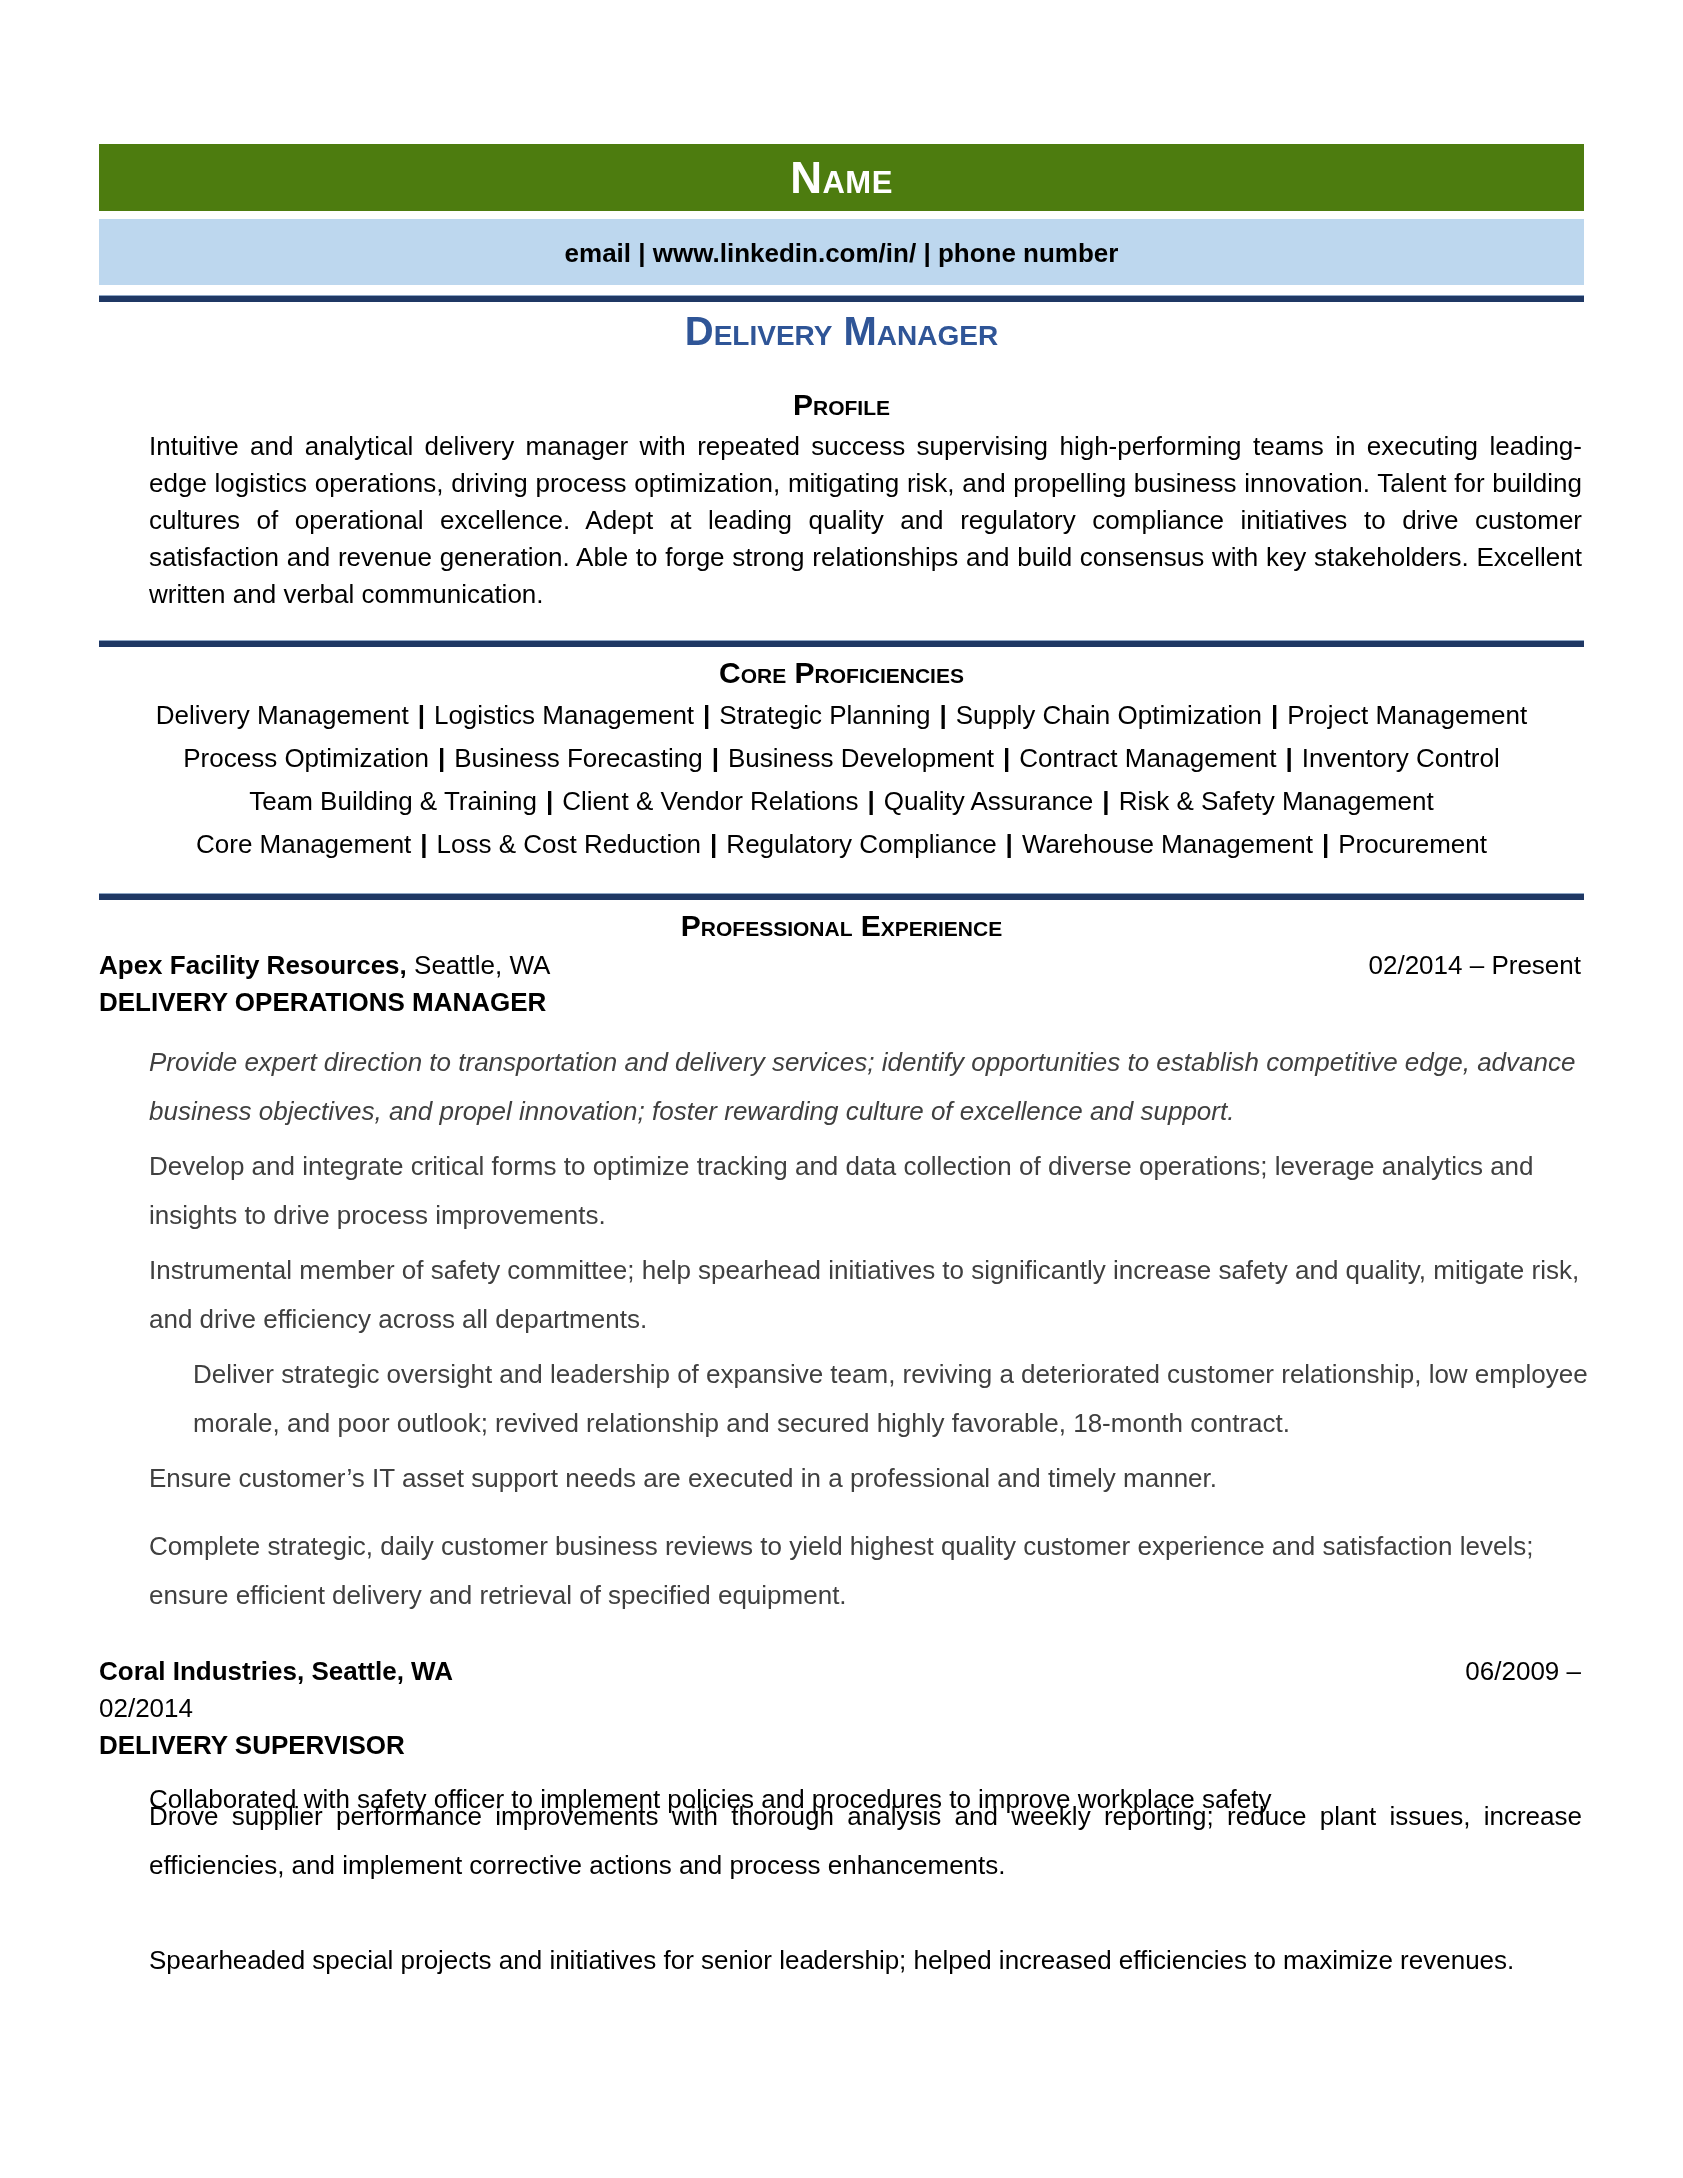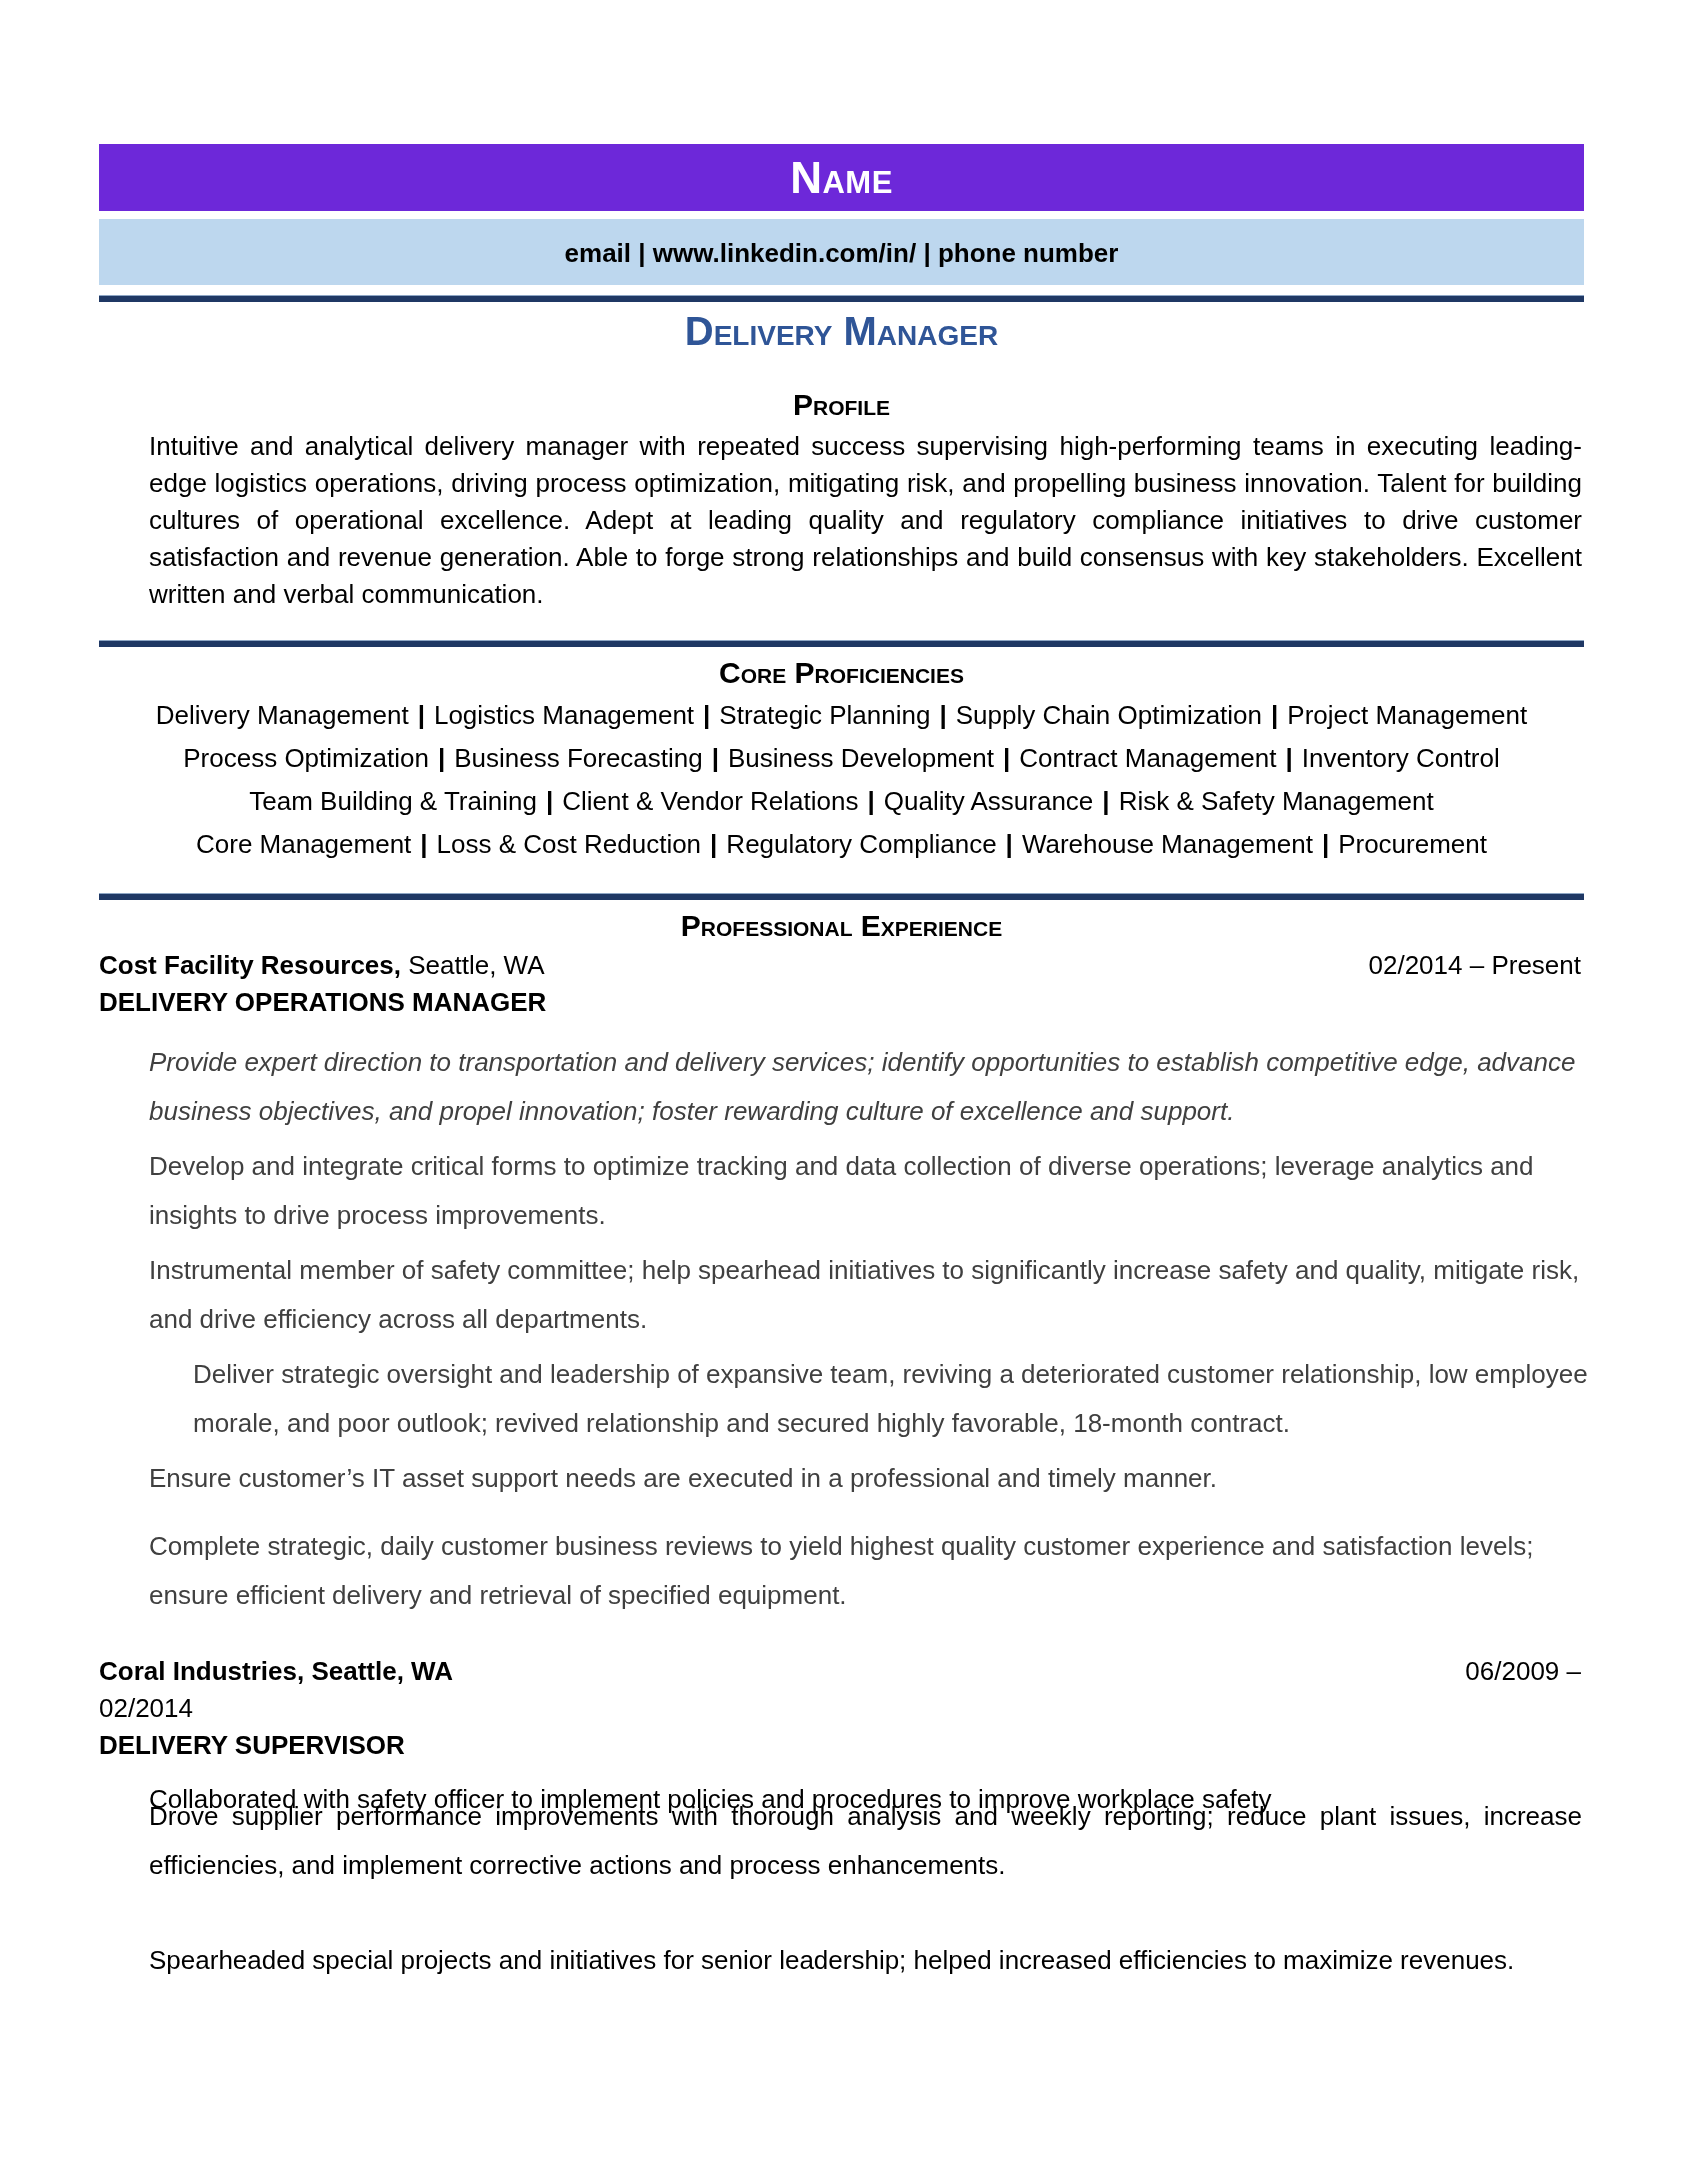--- a/index.html
+++ b/index.html
@@ -1,19 +1,19 @@
 <!DOCTYPE html>
 <html><head>
 <meta charset="utf-8">
 <style>
   html, body { margin: 0; padding: 0; background: #ffffff; }
   body { width: 1683px; height: 2178px; position: relative; overflow: hidden;
          font-family: "Liberation Sans", "DejaVu Sans", sans-serif; color: #000; }
   .abs { position: absolute; }
-  .band-name { left: 99px; top: 144px; width: 1485px; height: 67px; background: #6d28d9;
+  .band-name { left: 99px; top: 144px; width: 1485px; height: 67px; background: #4d7c0f;
                display: flex; align-items: center; justify-content: center; }
   .band-name span { color: #fff; font-weight: bold; font-size: 44px; font-variant: small-caps; letter-spacing: 0.5px; }
   .band-contact { left: 99px; top: 219px; width: 1485px; height: 56px; background: #BDD7EE;
                   display: flex; align-items: flex-end; justify-content: center; padding-bottom: 10px; }
   .band-contact span { font-weight: bold; font-size: 26px; color: #000; line-height: 44px; }
   .rule { left: 99px; width: 1485px; height: 6px; background: #1F3864; border-top: 1px solid #8EA6C4; }
   .center { left: 99px; width: 1485px; text-align: center; }
   .title { font-size: 40px; font-weight: bold; font-variant: small-caps; color: #2F5597; }
   .heading { font-size: 30px; font-weight: bold; font-variant: small-caps; color: #000; }
   .profile { left: 149px; width: 1433px; font-size: 26px; line-height: 37px; text-align: justify; text-align-last: left; }
@@ -58,21 +58,21 @@
   <div>
     <span>Core Management</span><span class="sep">|</span><span>Loss &amp; Cost Reduction</span><span class="sep">|</span><span>Regulatory Compliance</span><span class="sep">|</span><span>Warehouse Management</span><span class="sep">|</span><span>Procurement</span>
   </div>
 </div>
 
 <div class="abs rule" style="top:893px;"></div>
 
 <div class="abs center heading" style="top:909px;">Professional Experience</div>
 
 <div class="abs job-row" style="top:950px;">
-  <span><b>Cost Facility Resources,</b><span> Seattle, WA</span></span>
+  <span><b>Apex Facility Resources,</b><span> Seattle, WA</span></span>
   <span>02/2014 – Present</span>
 </div>
 <div class="abs job-title" style="top:987px;">DELIVERY OPERATIONS MANAGER</div>
 
 <div class="abs bullet gray" style="top:1038px;font-style:italic;">Provide expert direction to transportation and delivery services; identify opportunities to establish competitive edge, advance business objectives, and propel innovation; foster rewarding culture of excellence and support.</div>
 <div class="abs bullet gray" style="top:1142px;">Develop and integrate critical forms to optimize tracking and data collection of diverse operations; leverage analytics and insights to drive process improvements.</div>
 <div class="abs bullet gray" style="top:1246px;">Instrumental member of safety committee; help spearhead initiatives to significantly increase safety and quality, mitigate risk, and drive efficiency across all departments.</div>
 <div class="abs bullet gray" style="top:1350px;margin-left:44px;">Deliver strategic oversight and leadership of expansive team, reviving a deteriorated customer relationship, low employee morale, and poor outlook; revived relationship and secured highly favorable, 18-month contract.</div>
 <div class="abs bullet gray" style="top:1454px;">Ensure customer’s IT asset support needs are executed in a professional and timely manner.</div>
 <div class="abs bullet gray" style="top:1522px;">Complete strategic, daily customer business reviews to yield highest quality customer experience and satisfaction levels; ensure efficient delivery and retrieval of specified equipment.</div>

